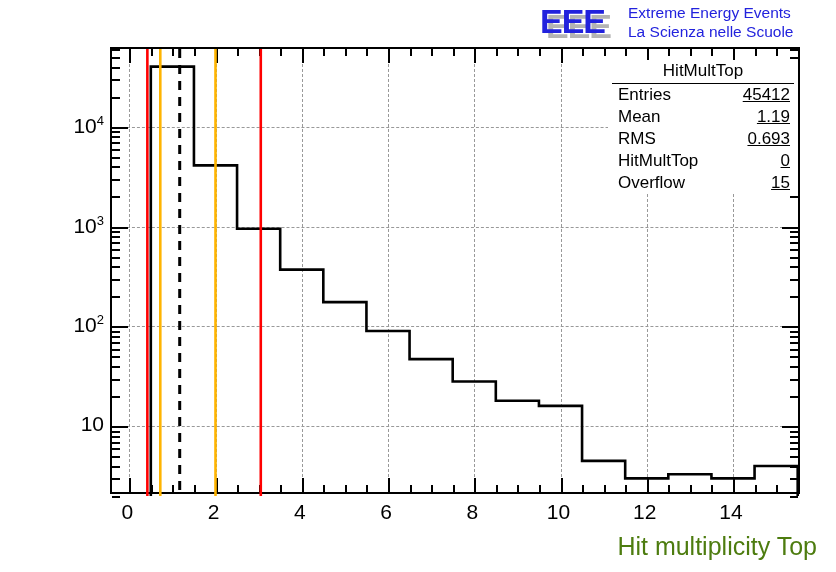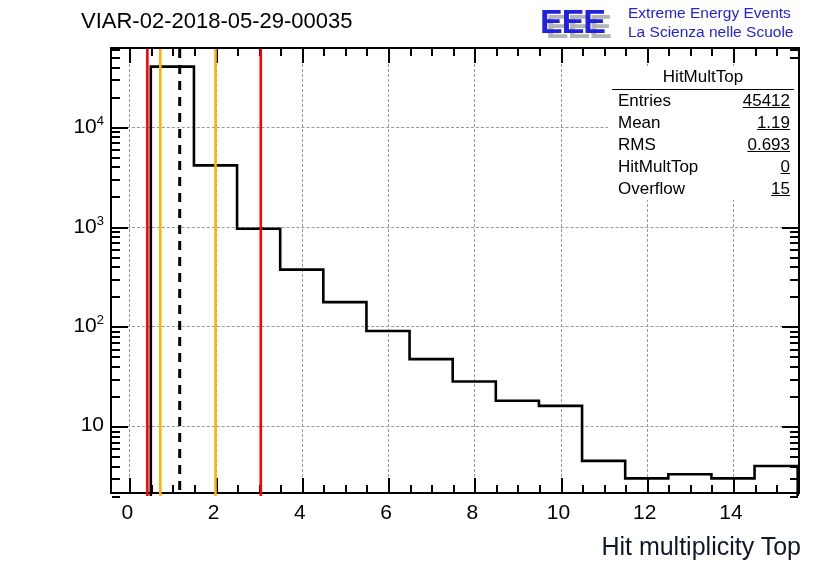--- a/index.html
+++ b/index.html
@@ -143,40 +143,40 @@
   }
   #ylabels-holder {
     position: absolute;
     left: 0;
     top: 0;
     width: 104px;
     height: 572px;
   }
   #axis-title-x {
     position: absolute;
-    right: 35px;
+    right: 19px;
     top: 532px;
     font-size: 25px;
-    color: #0f172a;
+    color: #4d7c0f;
     white-space: nowrap;
   }
   
   #hist-svg, #marker-svg {
     position: absolute;
     left: 0;
     top: 0;
     width: 690px;
     height: 447px;
     overflow: visible;
   }
   
   #stats-box {
     position: absolute;
     left: 608px;
-    top: 66px;
+    top: 60px;
     width: 190px;
     background: #ffffff;
     font-size: 17px;
     color: #000;
     z-index: 5;
     padding: 0;
   }
   #stats-title {
     text-align: center;
     padding: 1px 0 2px 0;
@@ -190,21 +190,20 @@
     line-height: 20px;
   }
   .stat-key { text-align: right; }
   .stat-val { text-align: right; text-decoration: underline; }
 </style>
 </head>
 <body>
 
 <div id="canvas">
 
-  <div id="plot-title">VIAR-02-2018-05-29-00035</div>
 
   <div id="eee-logo">
     <div class="eee-mark-shadow">EEE</div>
     <div class="eee-mark">EEE</div>
     <div class="eee-text">
       <div>Extreme Energy Events</div>
       <div>La Scienza nelle Scuole</div>
     </div>
   </div>
 

